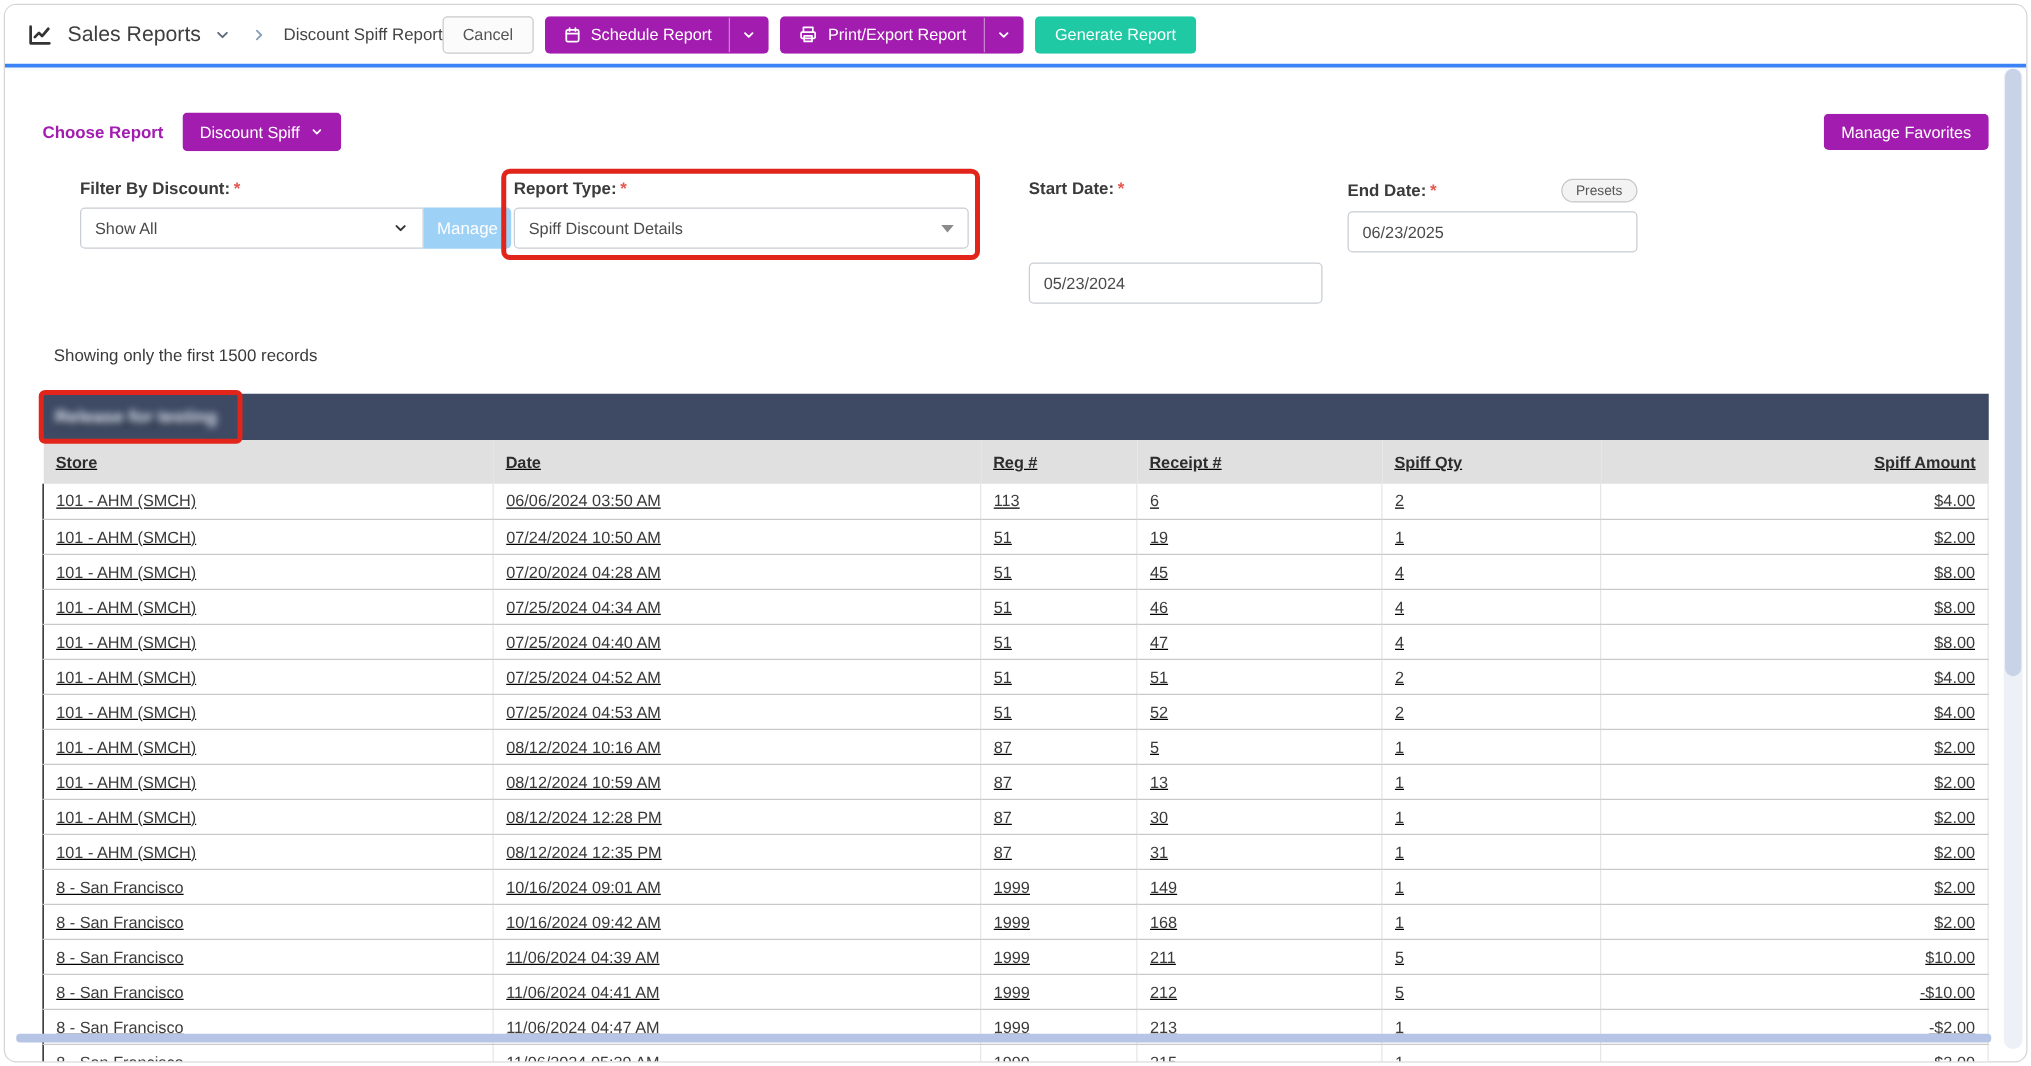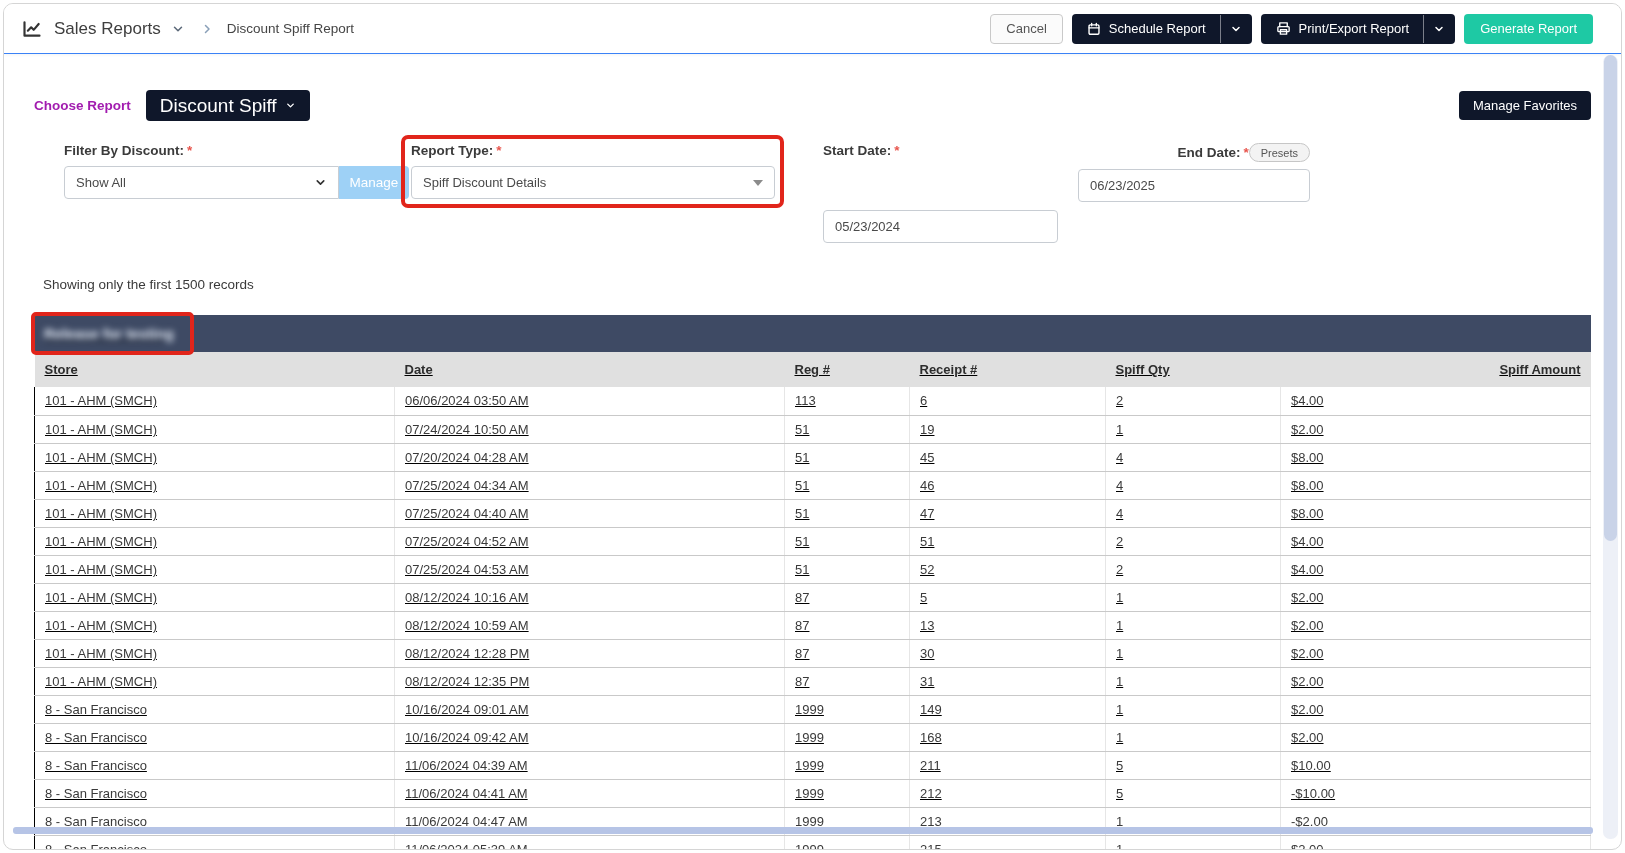--- a/index.html
+++ b/index.html
@@ -12,50 +12,50 @@
     margin: 3px;
     border: 1px solid #d5d5d5;
     border-radius: 10px;
     background: #fff;
     overflow: hidden;
   }
 
   
   .topbar {
     height: 50px;
-    display: flex; align-items: center; justify-content: space-between;
+    display: flex; align-items: center; 
     padding: 0 28px 0 18px;
-    border-bottom: 1px solid #3b82f6;
+    border-bottom: 3px solid #3b82f6;
     box-shadow: 0 1px 3px rgba(40,60,90,.06);
     background: #fff;
   }
   .crumbs { display: flex; align-items: center; }
   .crumb-root { font-size: 17px; color: #3e3e3e; margin-left: 12px; }
   .crumb-caret { margin-left: 10px; display: flex; align-items: center; }
   .crumb-sep { margin: 0 14px 0 16px; display: flex; align-items: center; }
   .crumb-current { font-size: 13.5px; color: #454545; }
 
   .top-actions { display: flex; align-items: center; gap: 9px; }
   .btn { display: inline-flex; align-items: center; justify-content: center;
          height: 30px; border-radius: 4px; font-size: 13px; cursor: pointer;
          border: 1px solid transparent; white-space: nowrap; }
   .btn-cancel { background: #fbfbfb; border-color: #c9c9c9; color: #555; padding: 0 15px; }
-  .btn-blue  { background: #0f172a; color: #fff; }
+  .btn-blue  { background: #a21caf; color: #fff; }
   .btn-teal  { background: #1ec9a4; color: #fff; padding: 0 15px; font-weight: 500; }
   .btn-split { display: inline-flex; align-items: stretch; border-radius: 4px; overflow: hidden; }
   .btn-split .main { display: flex; align-items: center; gap: 8px; padding: 0 14px; }
   .btn-split .caret { display: flex; align-items: center; padding: 0 9px;
                       border-left: 1px solid rgba(255,255,255,.45); }
 
   
   .content { padding: 0 30px; }
 
   .choose-row { margin-top: 36px; display: flex; align-items: center; }
   .choose-label { font-size: 13.5px; font-weight: bold; color: #a21caf; }
-  .btn-choose { margin-left: 15px; height: 31px; padding: 0 13px; gap: 8px; display: inline-flex; align-items: center; font-size: 19px; }
+  .btn-choose { margin-left: 15px; height: 31px; padding: 0 13px; gap: 8px; display: inline-flex; align-items: center; font-size: 13px; }
   .btn-managefav { margin-left: auto; height: 29px; padding: 0 13px; font-size: 13px; font-weight: 500; }
 
   .filters-row { margin-top: 22px; display: flex; align-items: flex-start; }
   .fgroup { display: flex; flex-direction: column; }
   .flabel { font-size: 13.5px; font-weight: bold; color: #3b3b3b; height: 16px; line-height: 16px; margin-bottom: 7px; }
   .req { color: #e8554d; margin-left: 3px; }
   .fbox { height: 33px; background: #fff; border: 1px solid #c8cdd3; border-radius: 4px;
           display: flex; align-items: center; padding: 0 11px; font-size: 13px; color: #4a4a4a; }
 
   .g-report { position: relative; width: 364px; margin-left: 2px; }
@@ -67,21 +67,21 @@
   .g-discount { margin-left: 30px; width: 345px; }
   .discount-line { display: flex; }
   .g-discount .fbox { width: 275px; border-radius: 4px 0 0 4px; justify-content: space-between; cursor: pointer; }
   .btn-manage { width: 70px; height: 33px; background: #9ed1f6; color: #fff; font-size: 13.5px;
                 border: none; border-radius: 0 4px 4px 0; display: flex; align-items: center; justify-content: center; cursor: pointer; }
 
   .g-start { margin-left: 48px; width: 235px; gap: 44px; }
   .g-end { margin-left: 20px; width: 232px; }
   .fbox-input { width: 100%; outline: none; }
   input.fbox { display: block; }
-  .end-label-row { display: flex; align-items: center; justify-content: flex-end; margin-bottom: 7px; margin-left: 20px; }
+  .end-label-row { display: flex; align-items: center; justify-content: space-between; margin-bottom: 7px; }
   .end-label-row .flabel { margin-bottom: 0; }
   .btn-presets { height: 19px; padding: 0 11px; border-radius: 10px; background: #f3f3f3;
                  border: 1px solid #c6c6c6; font-size: 11px; color: #555;
                  display: inline-flex; align-items: center; cursor: pointer; }
 
   .records-note { margin-top: 34px; font-size: 13.5px; color: #3a3a3a; padding-left: 9px; }
 
   
   .table-area { margin-top: 23px; text-decoration: underline; }
   .group-bar { position: relative; height: 37px; background: #3e4a64;
@@ -90,21 +90,21 @@
   .redbox-groupbar { left: -3px; top: -3px; width: 163px; height: 43px; border-radius: 5px; }
 
   table.report { width: 100%; border-collapse: collapse; table-layout: fixed; }
   table.report thead th { background: #e0e0e0; height: 35px; font-size: 13px; font-weight: bold;
                           color: #2d2d2d; text-align: left; padding: 0 10px; }
   table.report thead th:last-child { text-align: right; }
   table.report tbody td { height: 28px; font-size: 13px; color: #3a3a3a; padding: 0 10px;
                           border-bottom: 1px solid #c9c9c9; border-right: 1px solid #e6e6e6;
                           background: #fff; overflow: hidden; white-space: nowrap; }
   table.report tbody td:first-child { border-left: 1px solid #000000; }
-  table.report tbody td:last-child { text-align: left; }
+  table.report tbody td:last-child { text-align: right; }
 
   
   .v-scrollbar { position: absolute; top: 51px; bottom: 10px; right: 3px; width: 15px;
                  background: #edf0f7; border-radius: 7px; }
   .v-thumb { position: absolute; top: 0; left: 1px; right: 1px; height: 62%;
              background: #c9d3e8; border-radius: 7px; }
   .h-scrollbar { position: absolute; left: 9px; width: 1580px; bottom: 15px; height: 7px;
                  background: #b6c4e6; border-radius: 3px; }
 </style>
 </head>

